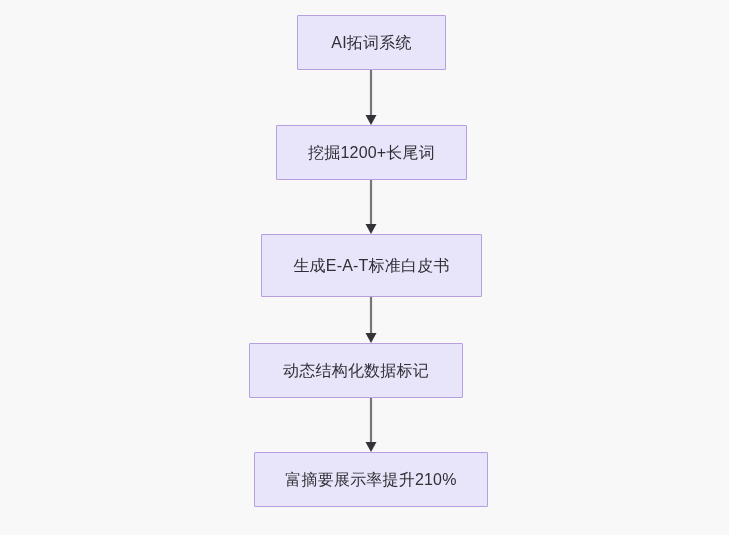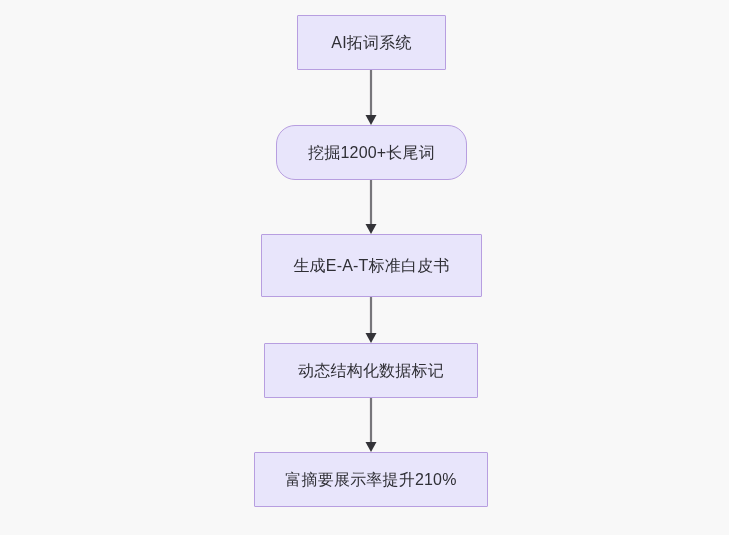--- a/index.html
+++ b/index.html
@@ -75,29 +75,29 @@
     <g>
       <line class="edge-line" x1="371" y1="398" x2="371" y2="445"></line>
       <polygon class="edge-head" points="365.5,442 376.5,442 371,452"></polygon>
     </g>
   </svg>
 
   <div class="node" style="left:297px; top:15px; width:149px; height:55px;">
     <span class="node-label">AI拓词系统</span>
   </div>
 
-  <div class="node" style="left:276px; top:125px; width:191px; height:55px;border-radius:19px;">
+  <div class="node" style="left:276px; top:125px; width:191px; height:55px;">
     <span class="node-label">挖掘1200+长尾词</span>
   </div>
 
   <div class="node" style="left:261px; top:234px; width:221px; height:63px;">
     <span class="node-label">生成E-A-T标准白皮书</span>
   </div>
 
-  <div class="node" style="left:264px; top:343px; width:214px; height:55px;">
+  <div class="node" style="left:249px; top:343px; width:214px; height:55px;">
     <span class="node-label">动态结构化数据标记</span>
   </div>
 
   <div class="node" style="left:254px; top:452px; width:234px; height:55px;">
     <span class="node-label">富摘要展示率提升210%</span>
   </div>
 
 </div>
 
 </body></html>

